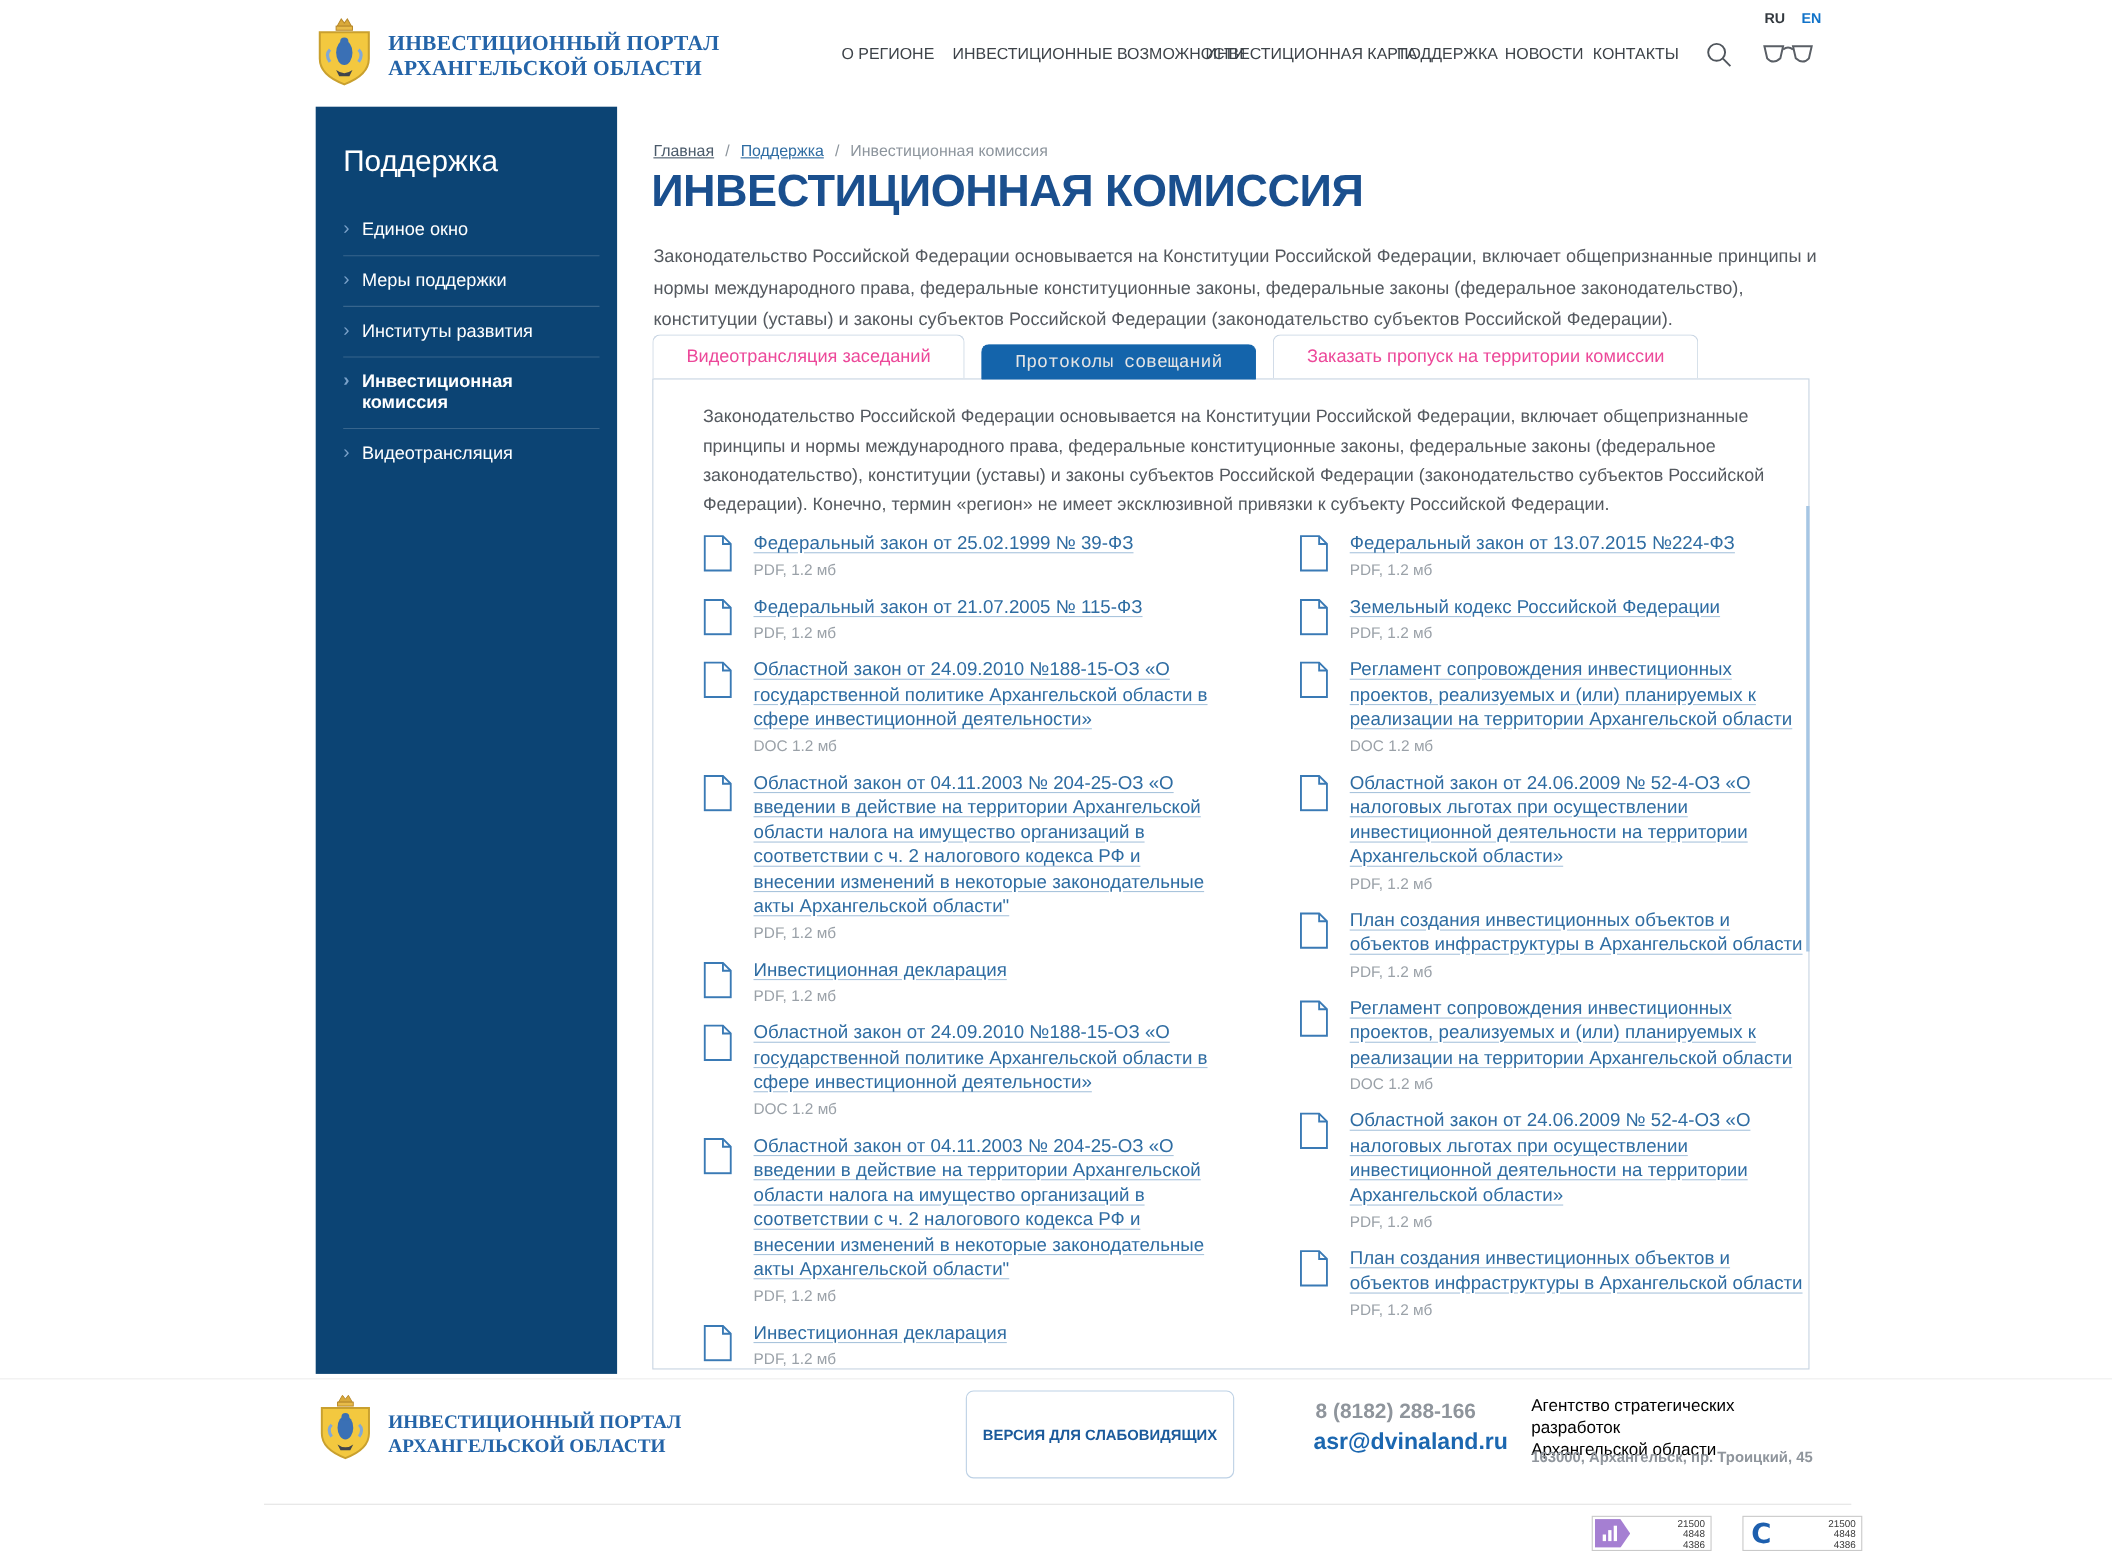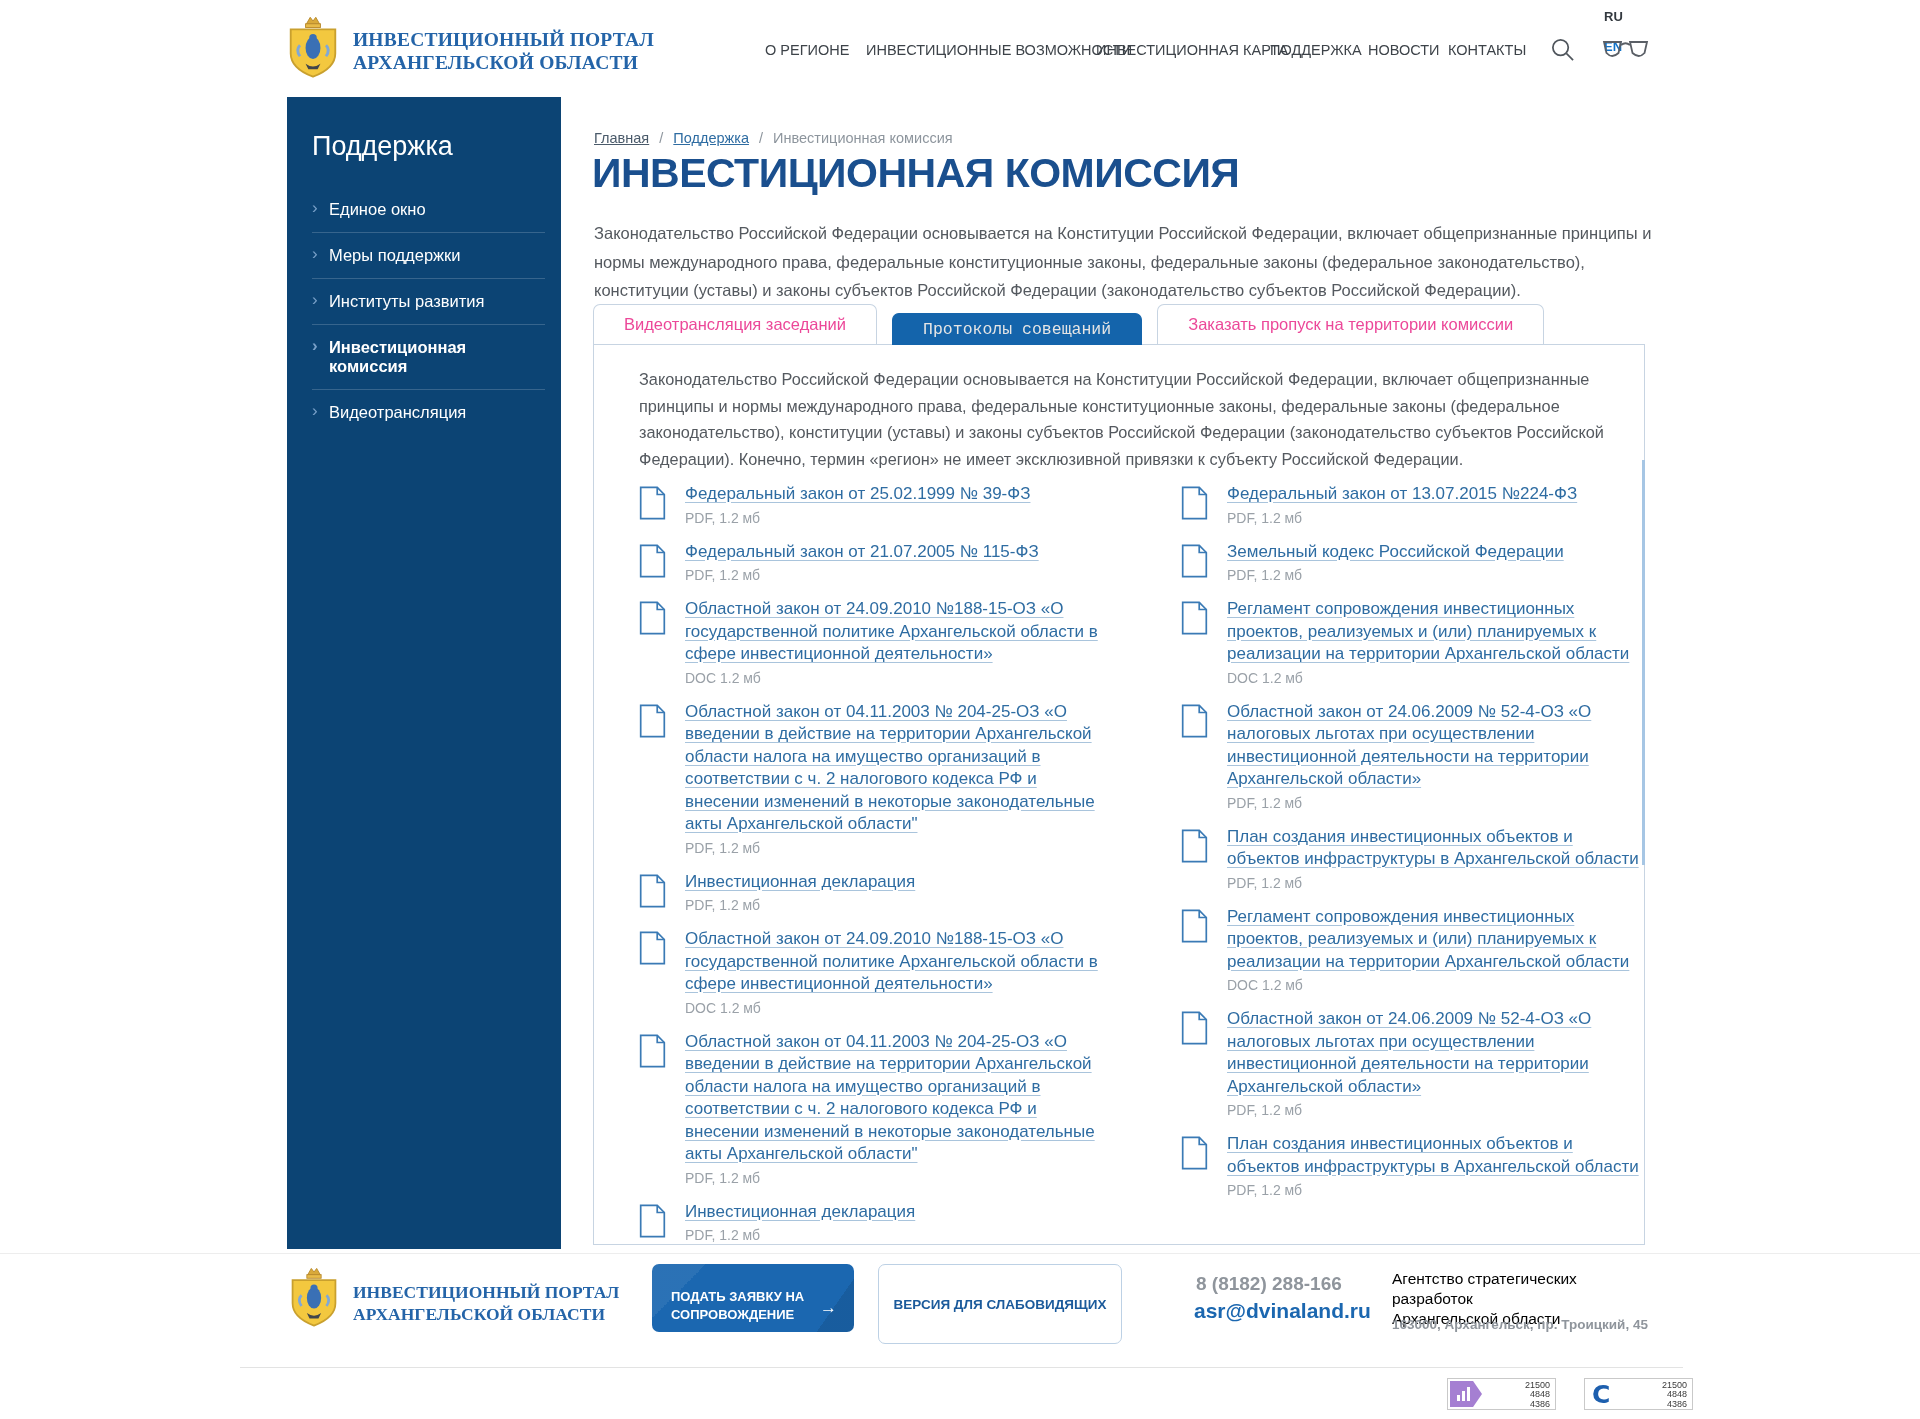--- a/index.html
+++ b/index.html
@@ -2,21 +2,21 @@
 <html lang="ru"><head>
 <meta charset="utf-8">
 <style>
   * { margin:0; padding:0; box-sizing:border-box; }
   html,body { background:#fff; }
   body { font-family:"Liberation Sans", sans-serif; }
   #app { position:relative; width:1920px; height:1419px; background:#fff; overflow:hidden; }
 
   
   .lang-switch { position:absolute; top:9px; left:1604px; display:flex; gap:15px;
-    font-size:13px; font-weight:bold;flex-direction:column; }
+    font-size:13px; font-weight:bold; }
   .lang-ru { color:#33393f; cursor:pointer; }
   .lang-en { color:#1173c9; cursor:pointer; }
 
   .logo-header { position:absolute; left:287px; top:15px; width:52px; height:64px; cursor:pointer; }
   .site-title { position:absolute; left:353px; top:28px;
     font-family:"Liberation Serif", serif; font-weight:700; font-size:19.5px; line-height:23px;
     color:#2464a8; letter-spacing:0.2px; cursor:pointer; }
 
   .top-nav span { position:absolute; top:42px; font-size:14.5px; color:#3d4349; cursor:pointer; white-space:nowrap; }
   .nav-0 { left:765px; } .nav-1 { left:866px; } .nav-2 { left:1096px; }
@@ -400,25 +400,20 @@
         <ellipse cx="28" cy="35" rx="8" ry="12" fill="#3a70b5"></ellipse>
         <circle cx="28" cy="24" r="4" fill="#3a70b5"></circle>
         <path d="M20 52 q8 6 16 0 l-3 6 h-10 z" fill="#41454b"></path>
       </svg>
     </div>
     <div class="footer-title">
       <div>ИНВЕСТИЦИОННЫЙ ПОРТАЛ</div>
       <div>АРХАНГЕЛЬСКОЙ ОБЛАСТИ</div>
     </div>
 
-    <button class="btn-apply">
-      <div>ПОДАТЬ ЗАЯВКУ НА</div>
-      <div>СОПРОВОЖДЕНИЕ</div>
-      <span class="arrow">→</span>
-    </button>
 
     <button class="btn-visually">ВЕРСИЯ ДЛЯ СЛАБОВИДЯЩИХ</button>
 
     <div class="footer-phone">8 (8182) 288-166</div>
     <a class="footer-email">asr@dvinaland.ru</a>
 
     <div class="footer-agency">
       <div>Агентство стратегических разработок</div>
       <div>Архангельской области</div>
     </div>

